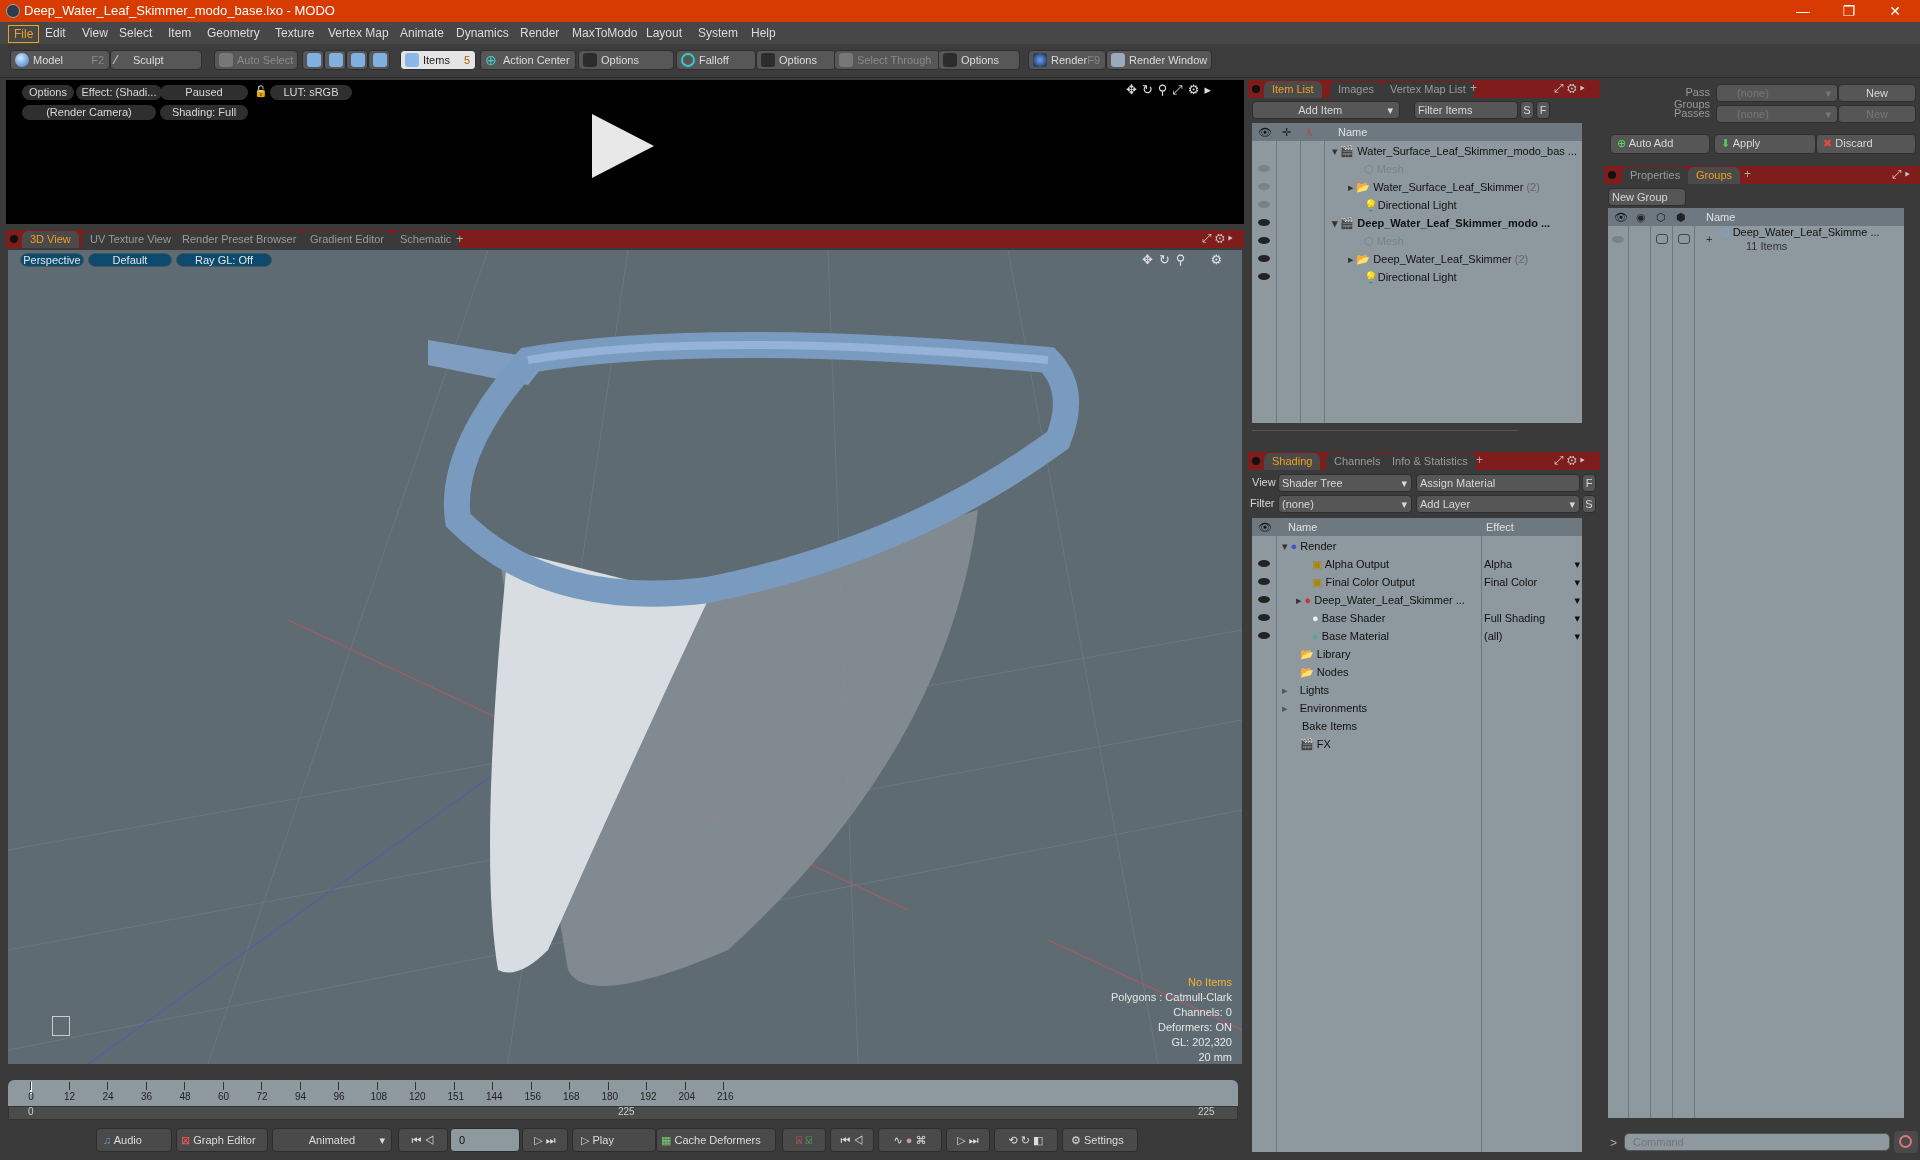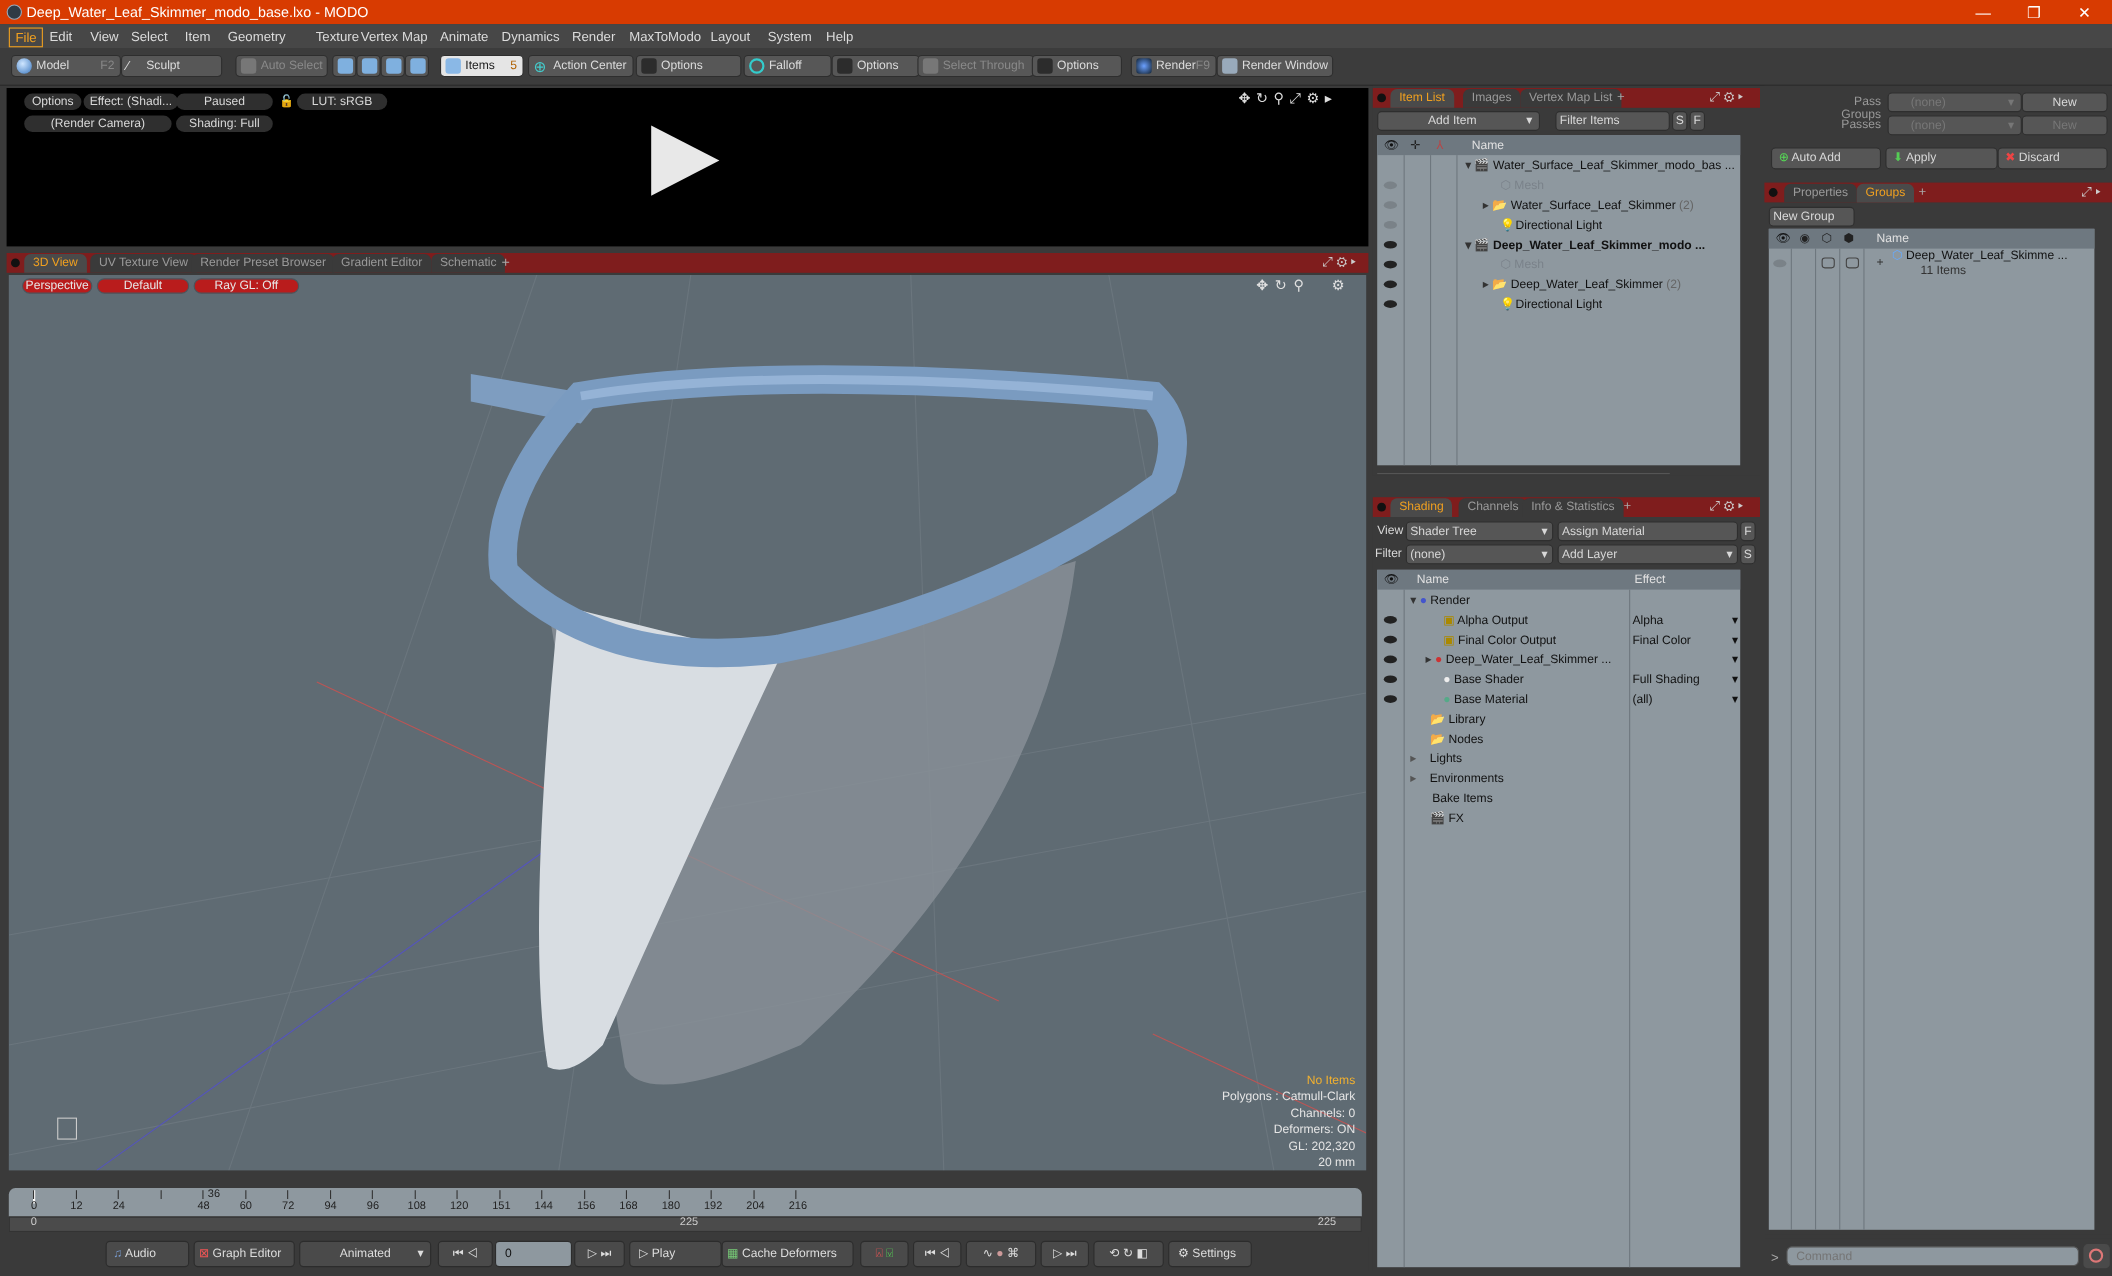--- a/index.html
+++ b/index.html
@@ -23,21 +23,21 @@
 .key{position:absolute;right:5px;top:0;color:#888;font-size:11px}
 
 #render{left:6px;top:80px;width:1238px;height:144px;background:#000}
 .pill{height:15px;background:#2f2f2f;border-radius:8px;color:#d8d8d8;font-size:11px;line-height:15px;text-align:center;white-space:nowrap;overflow:hidden}
 
 .tabstrip{height:18px;background:#7f1d1d}
 .tab{top:1px;height:17px;background:#3a3a3a;border-radius:6px 6px 0 0;color:#9a9a9a;font-size:11px;line-height:17px;padding:0 8px;white-space:nowrap}
 .tab.active{background:#4a4a4a;color:#f0a020}
 
 #viewport{left:8px;top:250px;width:1234px;height:814px;background:#5f6b73;overflow:hidden}
-.vpill{height:14px;background:#b91c1c;border:1px solid #4b555c;border-radius:7px;color:#e6e6e6;font-size:11px;line-height:12px;text-align:center}
+.vpill{height:14px;background:#0c4a6e;border:1px solid #4b555c;border-radius:7px;color:#e6e6e6;font-size:11px;line-height:12px;text-align:center}
 .stat{right:10px;text-align:right;font-size:11px;color:#e5e5e5}
 
 .panel{background:#3a3a3a}
 .listbg{background:#8e989f}
 .hdr{background:#6e7880;color:#e0e0e0;font-size:11px;height:18px;line-height:18px}
 .row{height:18px;line-height:18px;font-size:11px;color:#111;white-space:nowrap;position:absolute}
 .btn{background:#565656;border:1px solid #2e2e2e;border-radius:4px;color:#d8d8d8;font-size:11px;height:18px;line-height:16px;white-space:nowrap;overflow:hidden}
 .eye{width:12px;height:7px;border-radius:50%;background:#222;position:absolute}
 .eye.dim{background:#7a8288}
 .sep{background:#6e777e}
@@ -57,21 +57,21 @@
   <div class="abs winbtn" style="left:1872px">✕</div>
 </div>
 
 <div id="menubar" class="abs">
   <div class="abs menu active" style="left:8px">File</div>
   <div class="abs menu" style="left:40px">Edit</div>
   <div class="abs menu" style="left:77px">View</div>
   <div class="abs menu" style="left:114px">Select</div>
   <div class="abs menu" style="left:163px">Item</div>
   <div class="abs menu" style="left:202px">Geometry</div>
-  <div class="abs menu" style="left:282px">Texture</div>
+  <div class="abs menu" style="left:270px">Texture</div>
   <div class="abs menu" style="left:323px">Vertex Map</div>
   <div class="abs menu" style="left:395px">Animate</div>
   <div class="abs menu" style="left:451px">Dynamics</div>
   <div class="abs menu" style="left:515px">Render</div>
   <div class="abs menu" style="left:567px">MaxToModo</div>
   <div class="abs menu" style="left:641px">Layout</div>
   <div class="abs menu" style="left:693px">System</div>
   <div class="abs menu" style="left:746px">Help</div>
 </div>
 
@@ -329,21 +329,21 @@
   <div class="abs" style="left:0;top:28px;width:1230px;height:14px;background:#4b4b4b;border:1px solid #333"></div>
   <div class="abs" style="left:22px;top:4px;width:2px;height:12px;background:#fff"></div>
   <div id="ticks">
       <div class="abs" style="left: 22px; top: 4px; width: 1px; height: 8px; background: rgb(51, 51, 51);"></div>
       <div class="abs" style="left: 16px; top: 13px; font-size: 10px; color: rgb(34, 34, 34); width: 14px; text-align: center;">0</div>
       <div class="abs" style="left: 60.5px; top: 4px; width: 1px; height: 8px; background: rgb(51, 51, 51);"></div>
       <div class="abs" style="left: 54.5px; top: 13px; font-size: 10px; color: rgb(34, 34, 34); width: 14px; text-align: center;">12</div>
       <div class="abs" style="left: 99px; top: 4px; width: 1px; height: 8px; background: rgb(51, 51, 51);"></div>
       <div class="abs" style="left: 93px; top: 13px; font-size: 10px; color: rgb(34, 34, 34); width: 14px; text-align: center;">24</div>
       <div class="abs" style="left: 137.5px; top: 4px; width: 1px; height: 8px; background: rgb(51, 51, 51);"></div>
-      <div class="abs" style="left: 131.5px; top: 2px; font-size: 10px; color: rgb(34, 34, 34); width: 14px; text-align: center; margin-left: 48px;">36</div>
+      <div class="abs" style="left: 131.5px; top: 13px; font-size: 10px; color: rgb(34, 34, 34); width: 14px; text-align: center;">36</div>
       <div class="abs" style="left: 176px; top: 4px; width: 1px; height: 8px; background: rgb(51, 51, 51);"></div>
       <div class="abs" style="left: 170px; top: 13px; font-size: 10px; color: rgb(34, 34, 34); width: 14px; text-align: center;">48</div>
       <div class="abs" style="left: 214.5px; top: 4px; width: 1px; height: 8px; background: rgb(51, 51, 51);"></div>
       <div class="abs" style="left: 208.5px; top: 13px; font-size: 10px; color: rgb(34, 34, 34); width: 14px; text-align: center;">60</div>
       <div class="abs" style="left: 253px; top: 4px; width: 1px; height: 8px; background: rgb(51, 51, 51);"></div>
       <div class="abs" style="left: 247px; top: 13px; font-size: 10px; color: rgb(34, 34, 34); width: 14px; text-align: center;">72</div>
       <div class="abs" style="left: 291.5px; top: 4px; width: 1px; height: 8px; background: rgb(51, 51, 51);"></div>
       <div class="abs" style="left: 285.5px; top: 13px; font-size: 10px; color: rgb(34, 34, 34); width: 14px; text-align: center;">94</div>
       <div class="abs" style="left: 330px; top: 4px; width: 1px; height: 8px; background: rgb(51, 51, 51);"></div>
       <div class="abs" style="left: 324px; top: 13px; font-size: 10px; color: rgb(34, 34, 34); width: 14px; text-align: center;">96</div>

